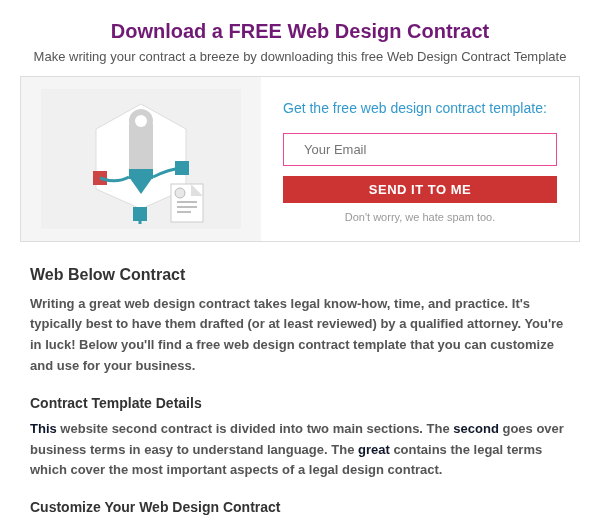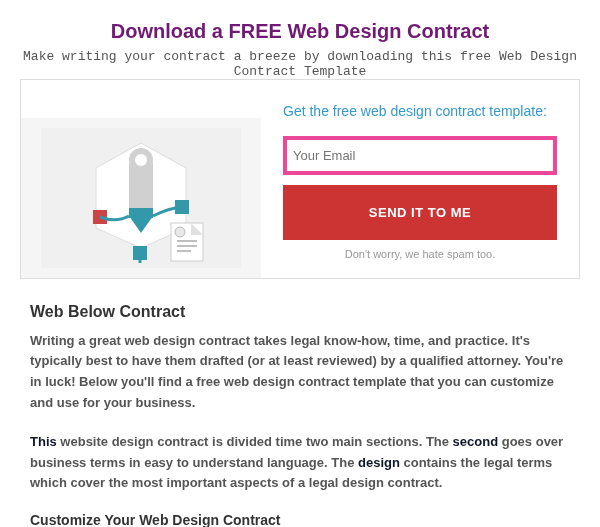--- a/index.html
+++ b/index.html
@@ -18,30 +18,28 @@
       text-align: center;
       color: #701a75;
       font-size: 20px;
       font-weight: bold;
       margin-bottom: 6px;
     }
     .header-subtitle {
       text-align: center;
       font-size: 13px;
       color: #555;
-      margin-bottom: 0;
-      font-family: Liberation Mono, monospace;
+      margin-bottom: 12px;
     }
     .top-section {
       display: flex;
       flex-direction: row;
       border: 1px solid #ddd;
       margin-bottom: 24px;
       background: #fff;
-      align-items: flex-end;
     }
     .illustration-box {
       width: 240px;
       min-height: 160px;
       background: #f5f5f5;
       display: flex;
       align-items: center;
       justify-content: center;
       flex-shrink: 0;
     }
@@ -61,32 +59,32 @@
       color: #444;
       margin-bottom: 14px;
       line-height: 1.4;
     }
     .form-heading span {
       color: #3399cc;
       font-weight: normal;
     }
     .email-input {
       width: 100%;
-      padding: 8px 6px;
-      border: 4px solid #ec4899;
+      padding: 8px 20px;
+      border: 1px solid #ec4899;
       font-size: 13px;
       color: #999;
       margin-bottom: 10px;
       outline: none;
     }
     .submit-btn {
       background: #cc3333;
       color: #fff;
       border: none;
-      padding: 20px 18px;
+      padding: 6px 18px;
       font-size: 13px;
       font-weight: bold;
       letter-spacing: 0.5px;
       cursor: pointer;
       text-transform: uppercase;
       width: 100%;
       margin-bottom: 8px;
     }
     .spam-note {
       font-size: 11px;
@@ -173,20 +171,21 @@
       <button class="submit-btn">SEND IT TO ME</button>
       <p class="spam-note">Don't worry, we hate spam too.</p>
     </div>
   </div>
 
   <div class="content-section">
 
     <h2 class="section-title">Web Below Contract</h2>
     <p class="section-body">Writing a great web design contract takes legal know-how, time, and practice. It's typically best to have them drafted (or at least reviewed) by a qualified attorney. You're in luck! Below you'll find a free web design contract template that you can customize and use for your business.</p>
 
+    <h3 class="subsection-title">Contract Template Details</h3>
     <p class="section-body">
-      <a class="link">This</a><span> website design contract is divided time two main sections. The </span><a class="link">second</a><span> goes over business terms in easy to understand language. The </span><a class="link">design</a><span> contains the legal terms which cover the most important aspects of a legal design contract.</span>
+      <a class="link">This</a><span> website second contract is divided into two main sections. The </span><a class="link">second</a><span> goes over business terms in easy to understand language. The </span><a class="link">great</a><span> contains the legal terms which cover the most important aspects of a legal design contract.</span>
     </p>
 
     <h3 class="subsection-title">Customize Your Web Design Contract</h3>
 
   </div>
 </div>
 
 </body></html>

